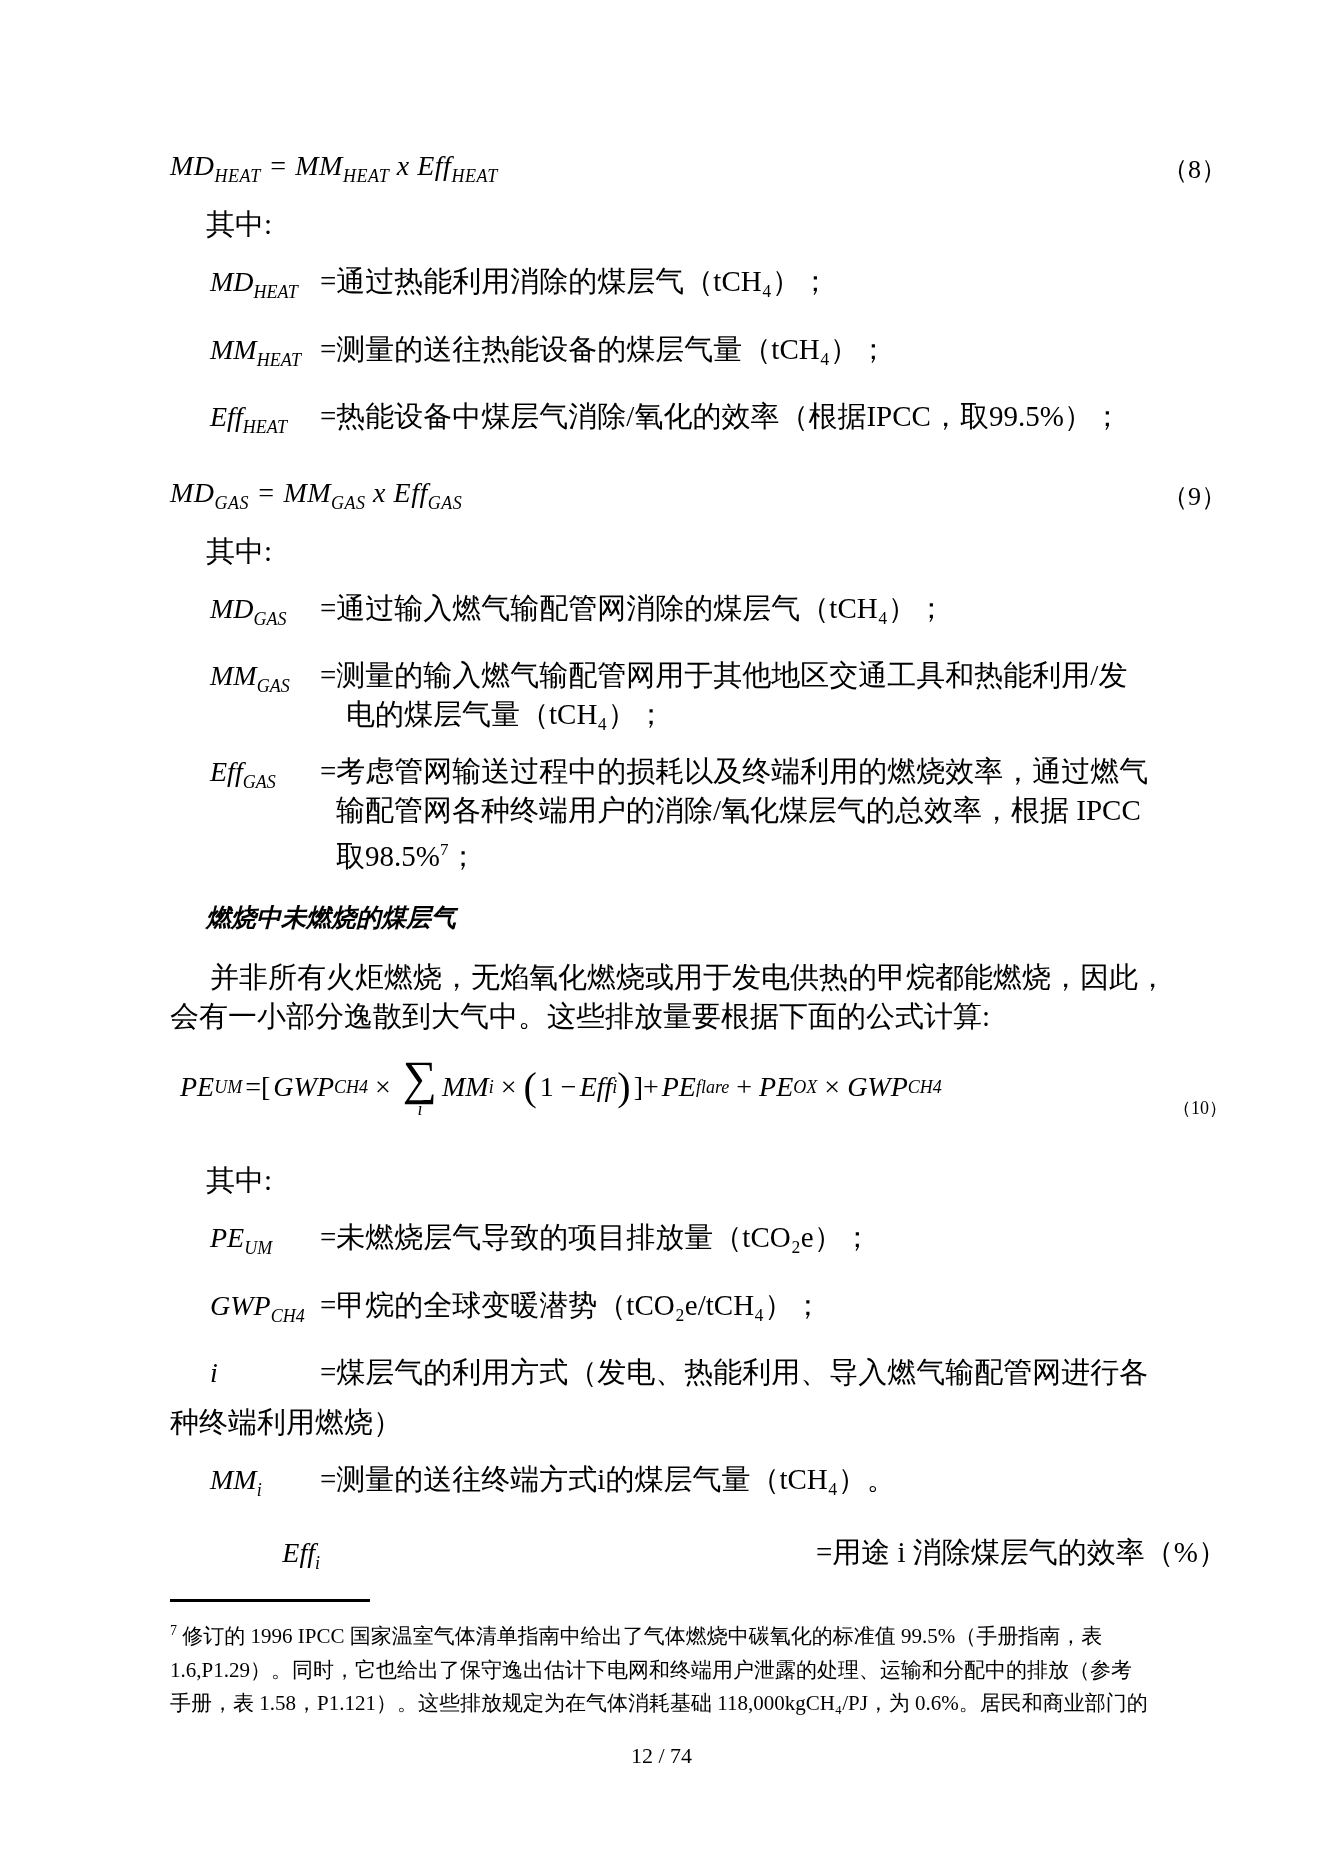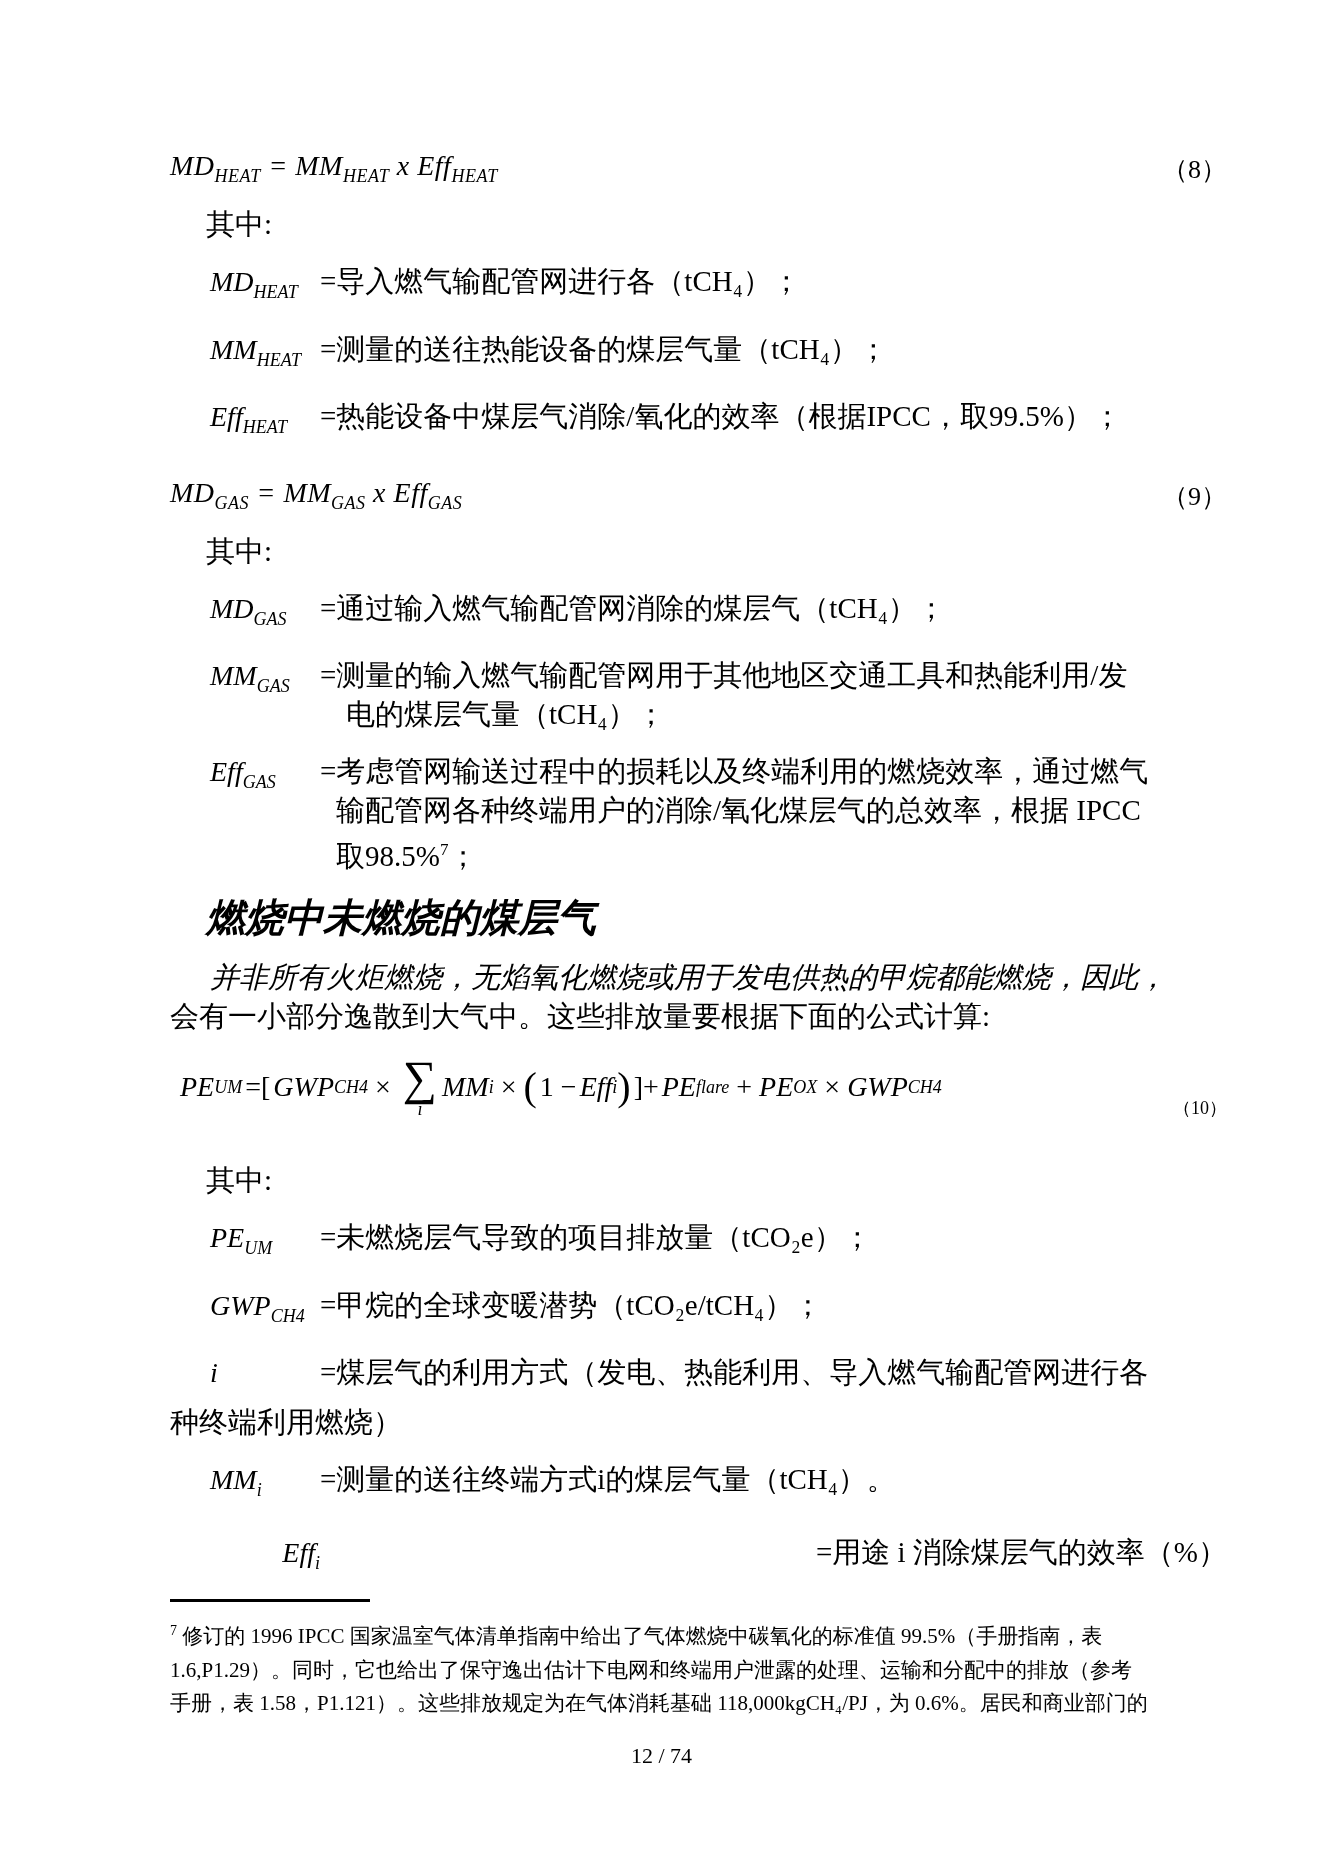--- a/index.html
+++ b/index.html
@@ -15,23 +15,23 @@
   .formula sub,.def-term sub{font-size:18px;font-style:italic;}
   .eqnum{font-style:normal;font-size:26px;line-height:40px;}
   .where{margin:14px 0 0 36px;}
   .def-row{display:flex;margin-top:18px;}
   .def-term{flex:0 0 150px;box-sizing:border-box;padding-left:40px;font-style:italic;font-size:28px;line-height:40px;}
   .def-body{flex:1;}
   .def-line{display:block;font-size:29px;line-height:39px;}
   .cont{padding-left:26px;}
   .cont-sm{padding-left:16px;font-family:Liberation Serif, serif;}
   .f9{margin-top:30px;}
-  .heading{margin:22px 0 0 36px;font-weight:bold;font-style:italic;font-size:39px;line-height:40px;}
+  .heading{margin:22px 0 0 36px;font-weight:bold;font-style:italic;font-size:25px;line-height:40px;}
   .para{margin-top:20px;}
-  .para .first{text-indent:40px;font-style:italic;}
+  .para .first{text-indent:40px;}
   .para div{font-size:29px;line-height:39px;}
   .f10wrap{position:relative;margin-top:16px;height:84px;}
   .f10{display:flex;align-items:center;font-size:28px;font-style:normal;margin-left:10px;height:70px;}
   .f10 .it{font-style:italic;}
   .f10 sub{font-size:18px;font-style:italic;}
   .f10 .op{margin:0 3px;}
   .f10 .sp{margin:0 7px;}
   .sigma{display:inline-flex;flex-direction:column;align-items:center;margin:0 5px;}
   .sigma .sym{font-size:48px;line-height:44px;}
   .sigma .ssub{font-size:18px;font-style:italic;line-height:18px;}
@@ -55,21 +55,21 @@
   <div class="formula-row">
     <span class="formula"><span>MD</span><sub>HEAT</sub><span> = </span><span>MM</span><sub>HEAT</sub><span> x </span><span>Eff</span><sub>HEAT</sub></span>
     <span class="eqnum">（8）</span>
   </div>
 
   <div class="body-line where">其中:</div>
 
   <div class="def-row">
     <span class="def-term"><span>MD</span><sub>HEAT</sub></span>
     <span class="def-body">
-        <span class="def-line">=导入燃气输配管网进行各（tCH₄）；</span>
+        <span class="def-line">=通过热能利用消除的煤层气（tCH₄）；</span>
       </span>
   </div>
 
   <div class="def-row">
     <span class="def-term"><span>MM</span><sub>HEAT</sub></span>
     <span class="def-body">
         <span class="def-line">=测量的送往热能设备的煤层气量（tCH₄）；</span>
       </span>
   </div>
 

